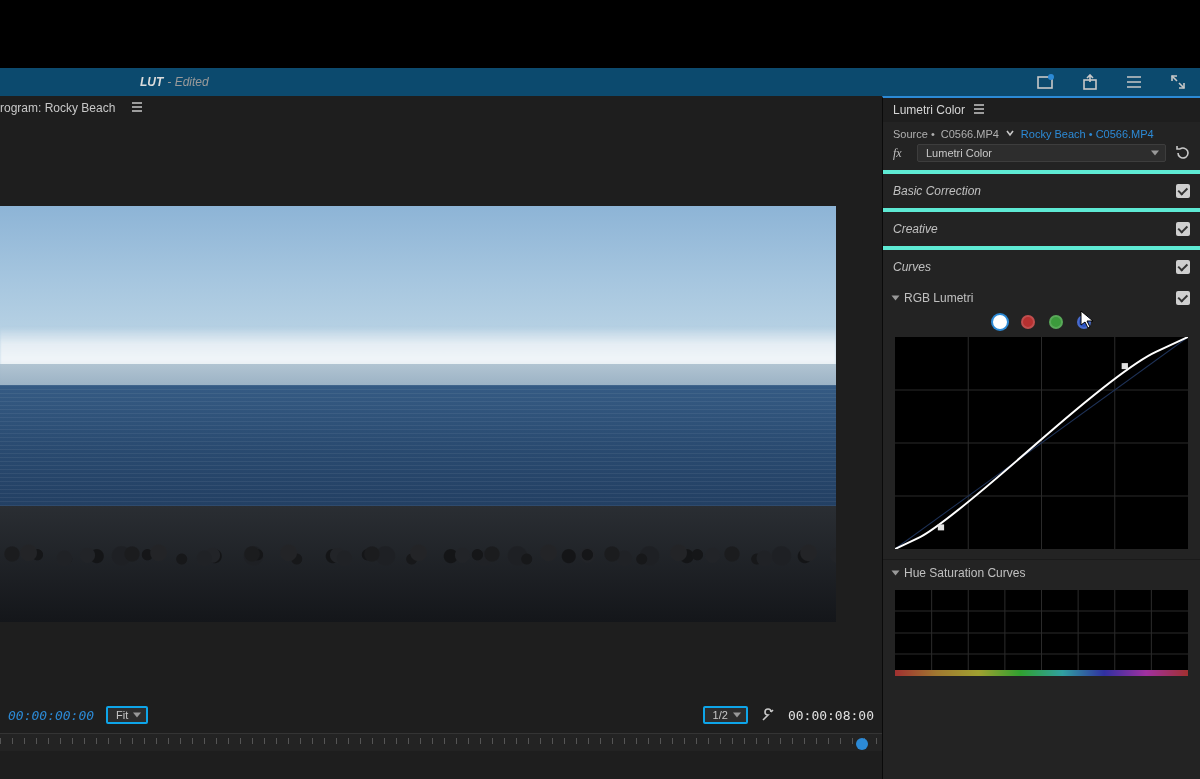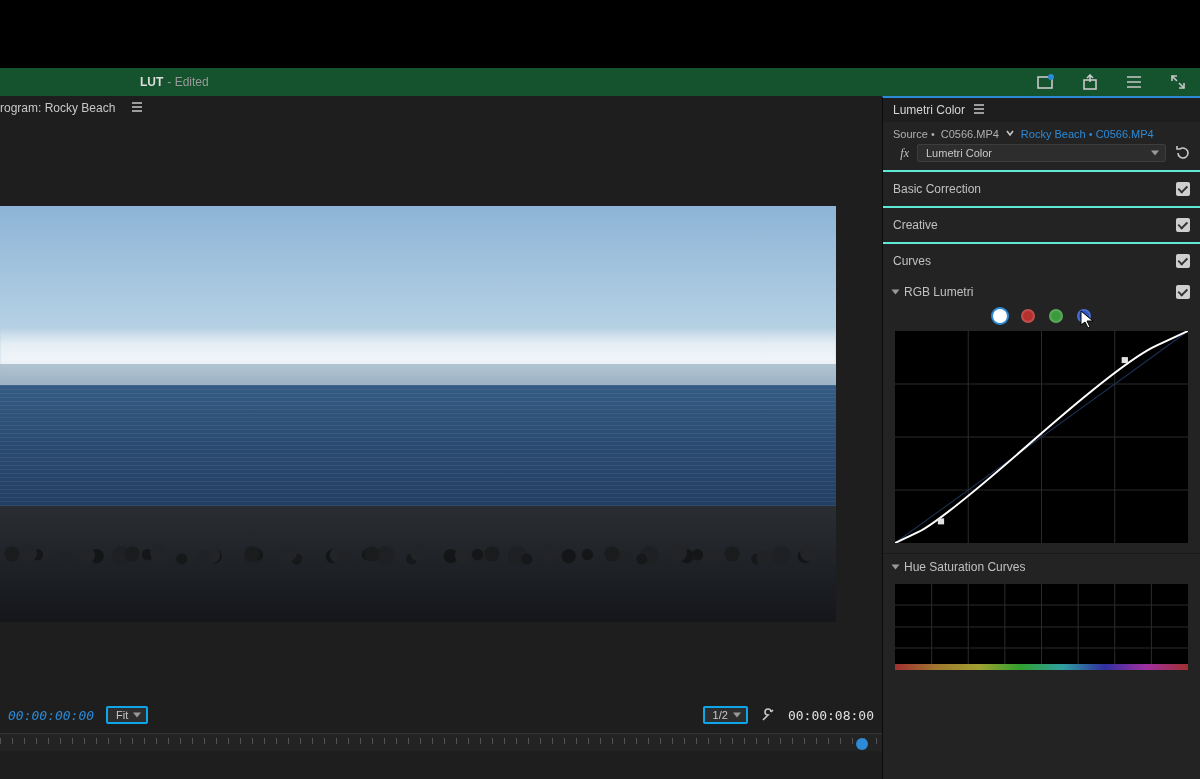--- a/index.html
+++ b/index.html
@@ -4,21 +4,21 @@
 <style>
   * { box-sizing: border-box; margin: 0; padding: 0; font-family: "Segoe UI", Arial, sans-serif; }
   html, body { width: 1200px; height: 779px; background: #000; overflow: hidden; color: #b8b8b8; font-size: 12px; }
 
   .app { position: relative; width: 1200px; height: 779px; background: #000; }
 
   
   .black-top { position: absolute; top: 0; left: 0; right: 0; height: 68px; background: #000; }
 
   
-  .titlebar { position: absolute; top: 68px; left: 0; right: 0; height: 28px; background: #14532d; display: flex; align-items: center; }
+  .titlebar { position: absolute; top: 68px; left: 0; right: 0; height: 28px; background: #0c4a6e; display: flex; align-items: center; font-style: italic; }
   .titlebar .title-main { margin-left: 140px; font-weight: 600; color: #dcdcdc; }
   .titlebar .title-sub { color: #9a9a9a; margin-left: 4px; }
   .titlebar .spacer { flex: 1; }
   .titlebar .top-icon { width: 28px; height: 28px; display: flex; align-items: center; justify-content: center; margin: 0 8px; cursor: pointer; }
 
   
   .workspace { position: absolute; top: 96px; left: 0; right: 0; bottom: 0; display: flex; }
 
   
   .left-col { flex: 1; display: flex; flex-direction: column; background: #1e1e1e; position: relative; }
@@ -72,26 +72,26 @@
   .right-col { width: 318px; background: #232323; border-left: 1px solid #0a0a0a; border-top: 2px solid #2c8ad6; display: flex; flex-direction: column; overflow: hidden; }
   .panel-tabbar { height: 24px; background: #1e1e1e; display: flex; align-items: center; padding: 0 10px; gap: 8px; }
   .panel-tabbar .tab-label { color: #d4d4d4; font-size: 12px; }
 
   .panel-body { flex: 1; overflow: hidden; display: flex; flex-direction: column; }
   .source-row { display: flex; gap: 6px; padding: 6px 10px 2px; font-size: 11px; }
   .source-row .src-grey { color: #b0b0b0; }
   .source-row .src-blue { color: #2c8ad6; }
 
   .fx-row { display: flex; align-items: center; gap: 8px; padding: 2px 10px 8px; }
-  .fx-icon { font-style: italic; font-family: Georgia, serif; color: #c0c0c0; width: 16px; text-align: right; }
+  .fx-icon { font-style: italic; font-family: Georgia, serif; color: #c0c0c0; width: 16px; text-align: left; }
   .fx-select { flex: 1; background: #2d2d2d; border: 1px solid #3d3d3d; padding: 2px 18px 2px 8px; position: relative; font-size: 11px; color: #c8c8c8; border-radius: 2px; }
   .fx-select::after { content: ""; position: absolute; right: 6px; top: 50%; transform: translateY(-50%); border-left: 4px solid transparent; border-right: 4px solid transparent; border-top: 5px solid #999; }
   .reset-icon { width: 16px; height: 16px; }
 
-  .section-row { display: flex; align-items: flex-end; justify-content: space-between; padding: 10px 10px; border-top: 2px solid #5eead4; }
+  .section-row { display: flex; align-items: flex-end; justify-content: space-between; padding: 10px 10px; border-top: 4px solid #5eead4; font-style: italic; }
   .section-row .sec-label { color: #c0c0c0; font-size: 12px; }
   .chk { width: 14px; height: 14px; border-radius: 2px; background: #cfcfcf; display: inline-flex; align-items: center; justify-content: center; }
   .chk::after { content: ""; width: 7px; height: 4px; border-left: 2px solid #333; border-bottom: 2px solid #333; transform: rotate(-45deg) translate(0,-1px); }
 
   .subsection-row { display: flex; align-items: center; gap: 6px; padding: 6px 10px; }
   .disclose { width: 0; height: 0; border-top: 4px solid transparent; border-bottom: 4px solid transparent; border-left: 5px solid #999; transform: rotate(90deg); }
   .subsection-row .sub-label { color: #c0c0c0; font-size: 12px; }
   .subsection-row .chk-wrap { margin-left: auto; }
 
   .channel-dots { display: flex; gap: 14px; justify-content: center; padding: 4px 0 8px; }

